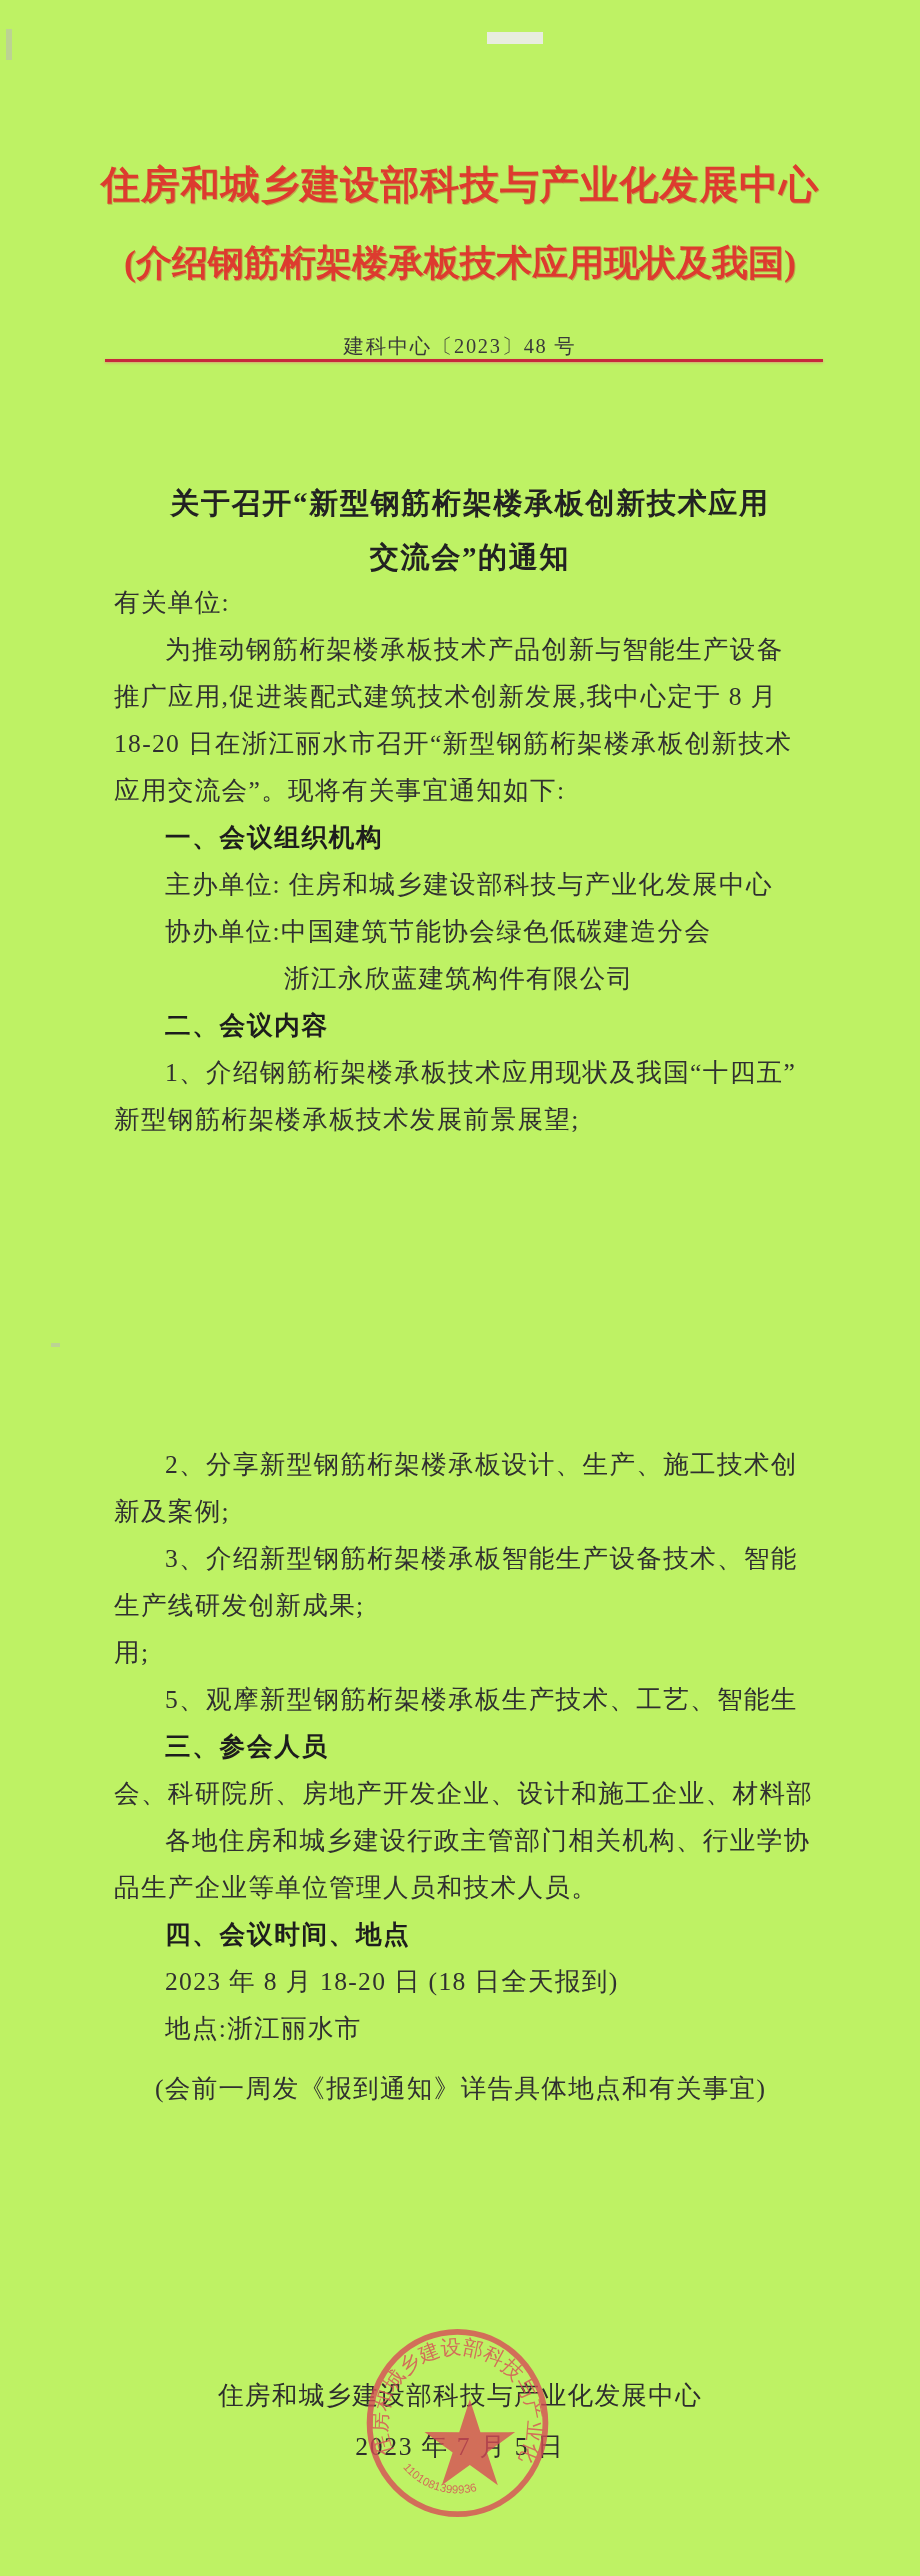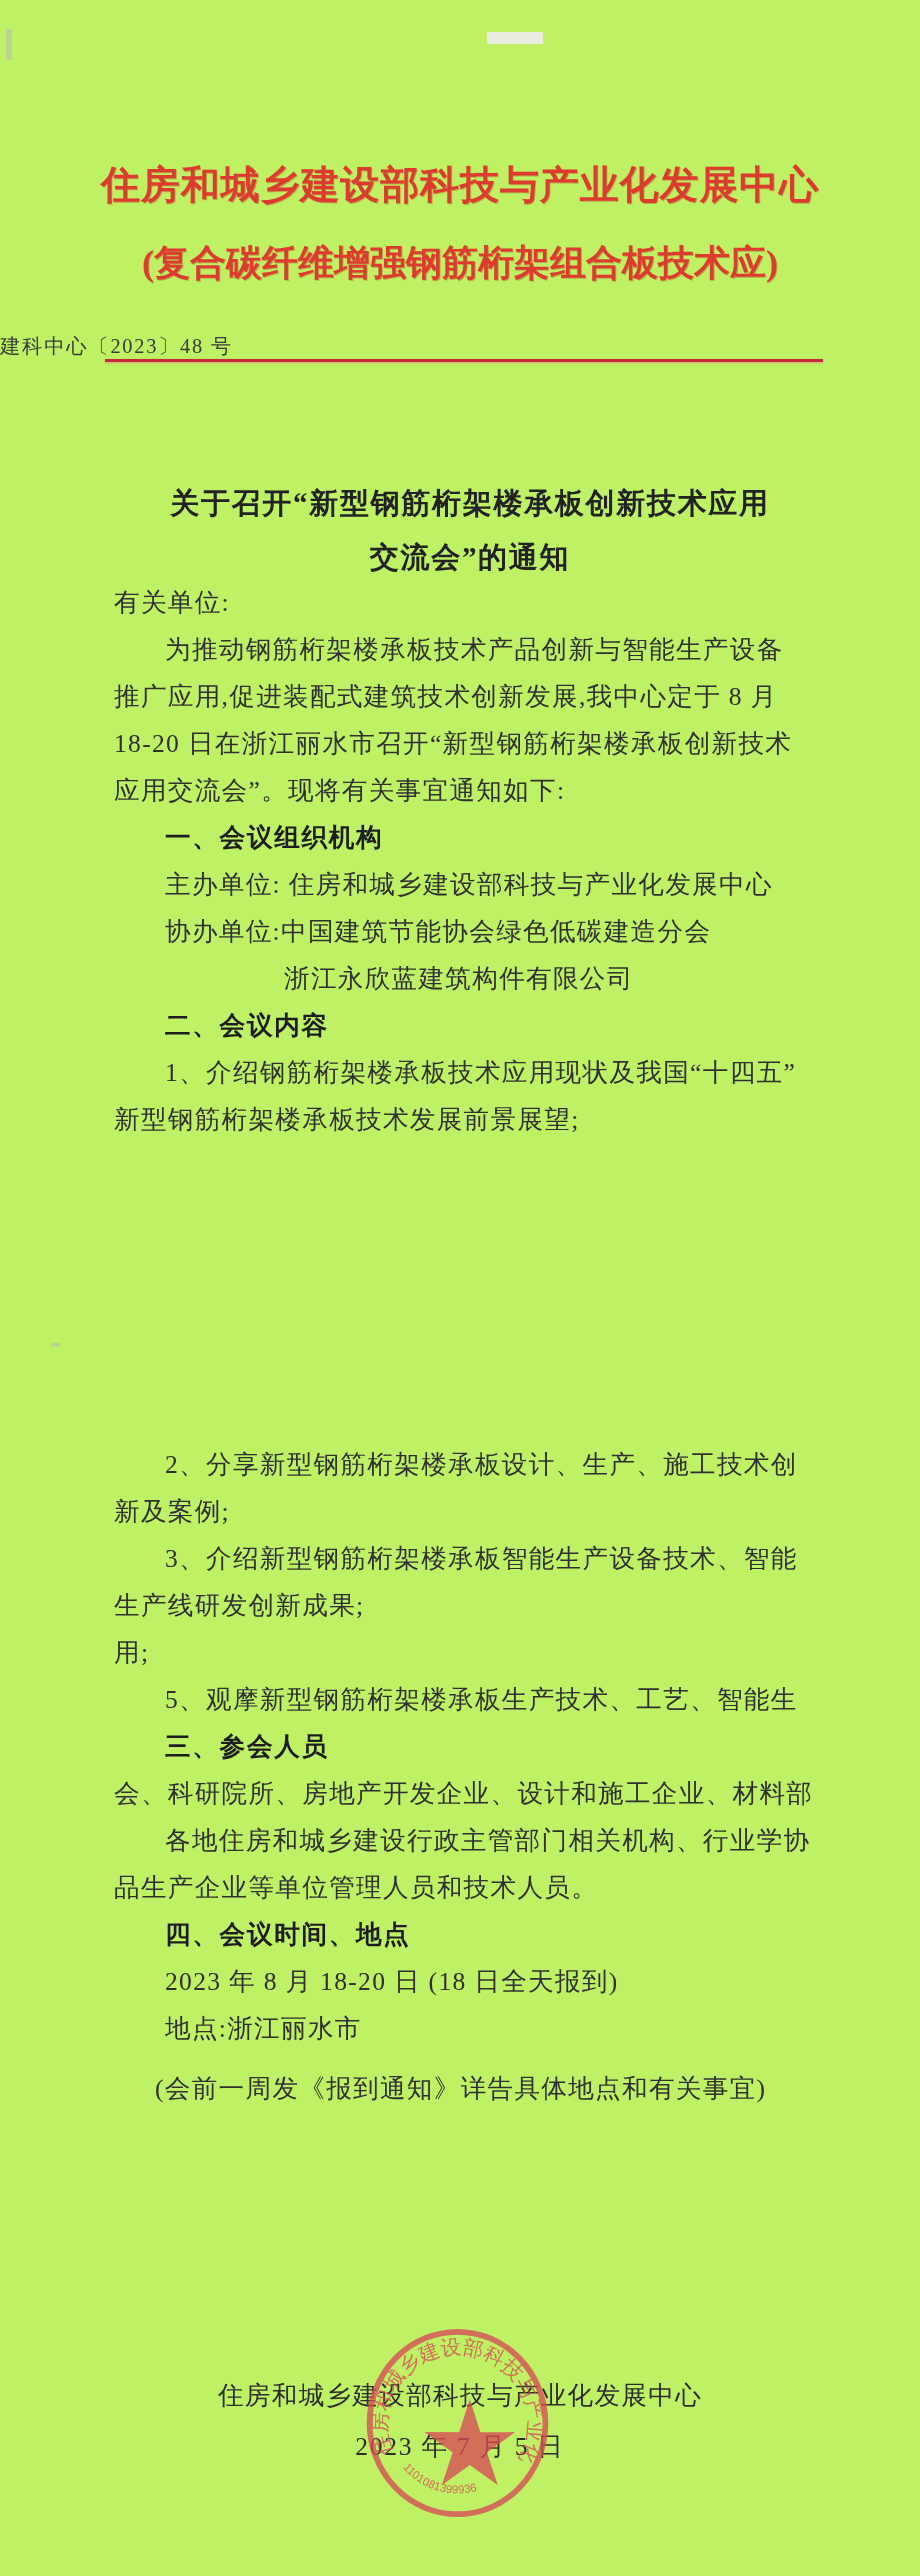--- a/index.html
+++ b/index.html
@@ -18,21 +18,21 @@
     color:#dd3b2f;
     font-family:"Liberation Serif","DejaVu Serif",serif;
     text-shadow:0.9px 0.9px 0 rgba(190,40,30,.35);
     white-space:nowrap;
   }
   .lh1{top:158px;font-size:39px;letter-spacing:0.9px;}
   .lh2{top:239px;font-size:36px;letter-spacing:0px;}
   
   .doc-number{
     position:absolute;top:332px;left:0;width:920px;
-    text-align:left;font-size:20.4px;color:#3a3a3a;
+    text-align:center;font-size:20.4px;color:#3a3a3a;
     letter-spacing:1.7px;white-space:nowrap;
   }
   .red-rule{
     position:absolute;top:359px;left:105px;width:718px;height:3.4px;
     background:#c7293c;
     box-shadow:0 0.9px 2.6px rgba(235,100,130,.55);
   }
   
   .notice-title{
     position:absolute;left:10px;width:920px;text-align:center;
@@ -78,21 +78,21 @@
 </head>
 <body>
 
 <div class="page">
 
   <div class="artifact a1"></div>
   <div class="artifact a2"></div>
   <div class="artifact a3"></div>
 
   <div class="letterhead-line lh1">住房和城乡建设部科技与产业化发展中心</div>
-  <div class="letterhead-line lh2">(复合碳纤维增强钢筋桁架组合板技术应)</div>
+  <div class="letterhead-line lh2">(介绍钢筋桁架楼承板技术应用现状及我国)</div>
 
   <div class="doc-number">建科中心〔2023〕48 号</div>
   <div class="red-rule"></div>
 
   <div class="notice-title nt1">关于召开“新型钢筋桁架楼承板创新技术应用</div>
   <div class="notice-title nt2">交流会”的通知</div>
 
   <div class="body-block">
     <div class="bl">有关单位:</div>
     <div class="bl l-first">为推动钢筋桁架楼承板技术产品创新与智能生产设备</div>

